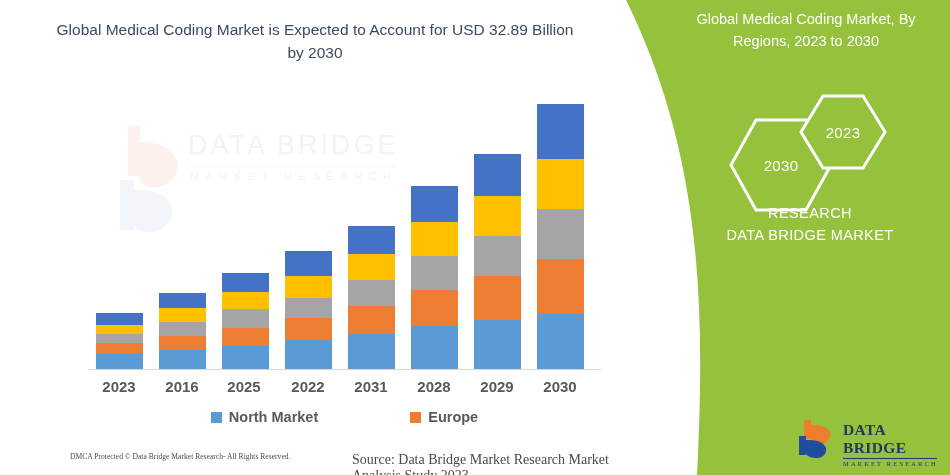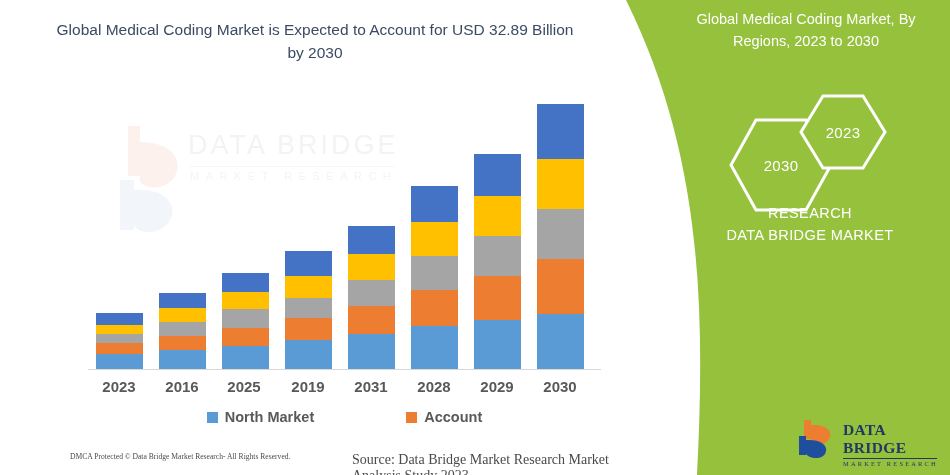--- a/index.html
+++ b/index.html
@@ -180,35 +180,35 @@
           <div class="seg" style="height: 55px; background: rgb(237, 125, 49);"></div>
           <div class="seg" style="height: 56px; background: rgb(91, 155, 213);"></div>
         </div>
       </div>
     <div class="axis-line"></div>
 
     <div class="xlabels">
         <div class="xlabel" style="left: 1px;">2023</div>
         <div class="xlabel" style="left: 64px;">2016</div>
         <div class="xlabel" style="left: 126px;">2025</div>
-        <div class="xlabel" style="left: 190px;">2019</div>
+        <div class="xlabel" style="left: 190px;">2022</div>
         <div class="xlabel" style="left: 253px;">2031</div>
         <div class="xlabel" style="left: 316px;">2028</div>
         <div class="xlabel" style="left: 379px;">2029</div>
         <div class="xlabel" style="left: 442px;">2030</div>
       </div>
 
     <div class="legend">
         <div class="legend-item">
           <span class="legend-swatch" style="background: rgb(91, 155, 213);"></span>
           <span class="legend-label">North Market</span>
         </div>
         <div class="legend-item">
           <span class="legend-swatch" style="background: rgb(237, 125, 49);"></span>
-          <span class="legend-label">Account</span>
+          <span class="legend-label">Europe</span>
         </div>
       </div>
 
     <div class="footer">
       <div class="foot-left">DMCA Protected © Data Bridge Market Research- All Rights Reserved.</div>
       <div class="foot-right">Source: Data Bridge Market Research Market Analysis Study 2023</div>
     </div>
   </div>
 
   <div class="right-title">Global Medical Coding Market, By Regions, 2023 to 2030</div>

